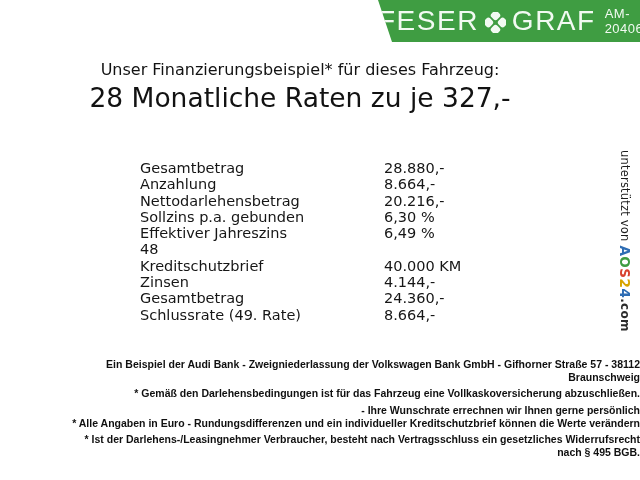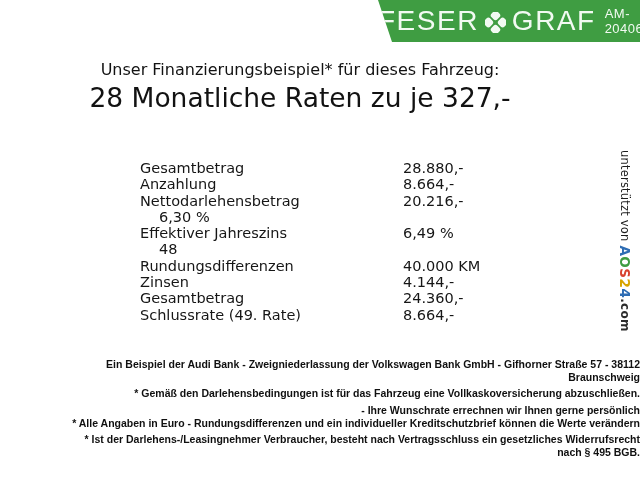--- a/index.html
+++ b/index.html
@@ -28,21 +28,21 @@
 
   
   .title-block{position:absolute;top:57px;left:0;width:600px;text-align:center;color:#121212;}
   .title-line1{font-size:16px;line-height:25px;}
   .title-line2{font-size:26.5px;line-height:32px;}
 
   
   .fin-table{position:absolute;top:160px;left:140px;width:360px;color:#161616;}
   .fin-row{display:flex;font-size:14.5px;line-height:16.3px;}
   .fin-label{width:244px;flex:none;}
-  .fin-value{flex:1;margin-left:19px;}
+  .fin-value{flex:1;}
 
   
   .side-credit{
     position:absolute;top:150px;right:7px;height:220px;
     writing-mode:vertical-rl;text-orientation:mixed;
     font-size:11.5px;color:#1c1c1c;letter-spacing:.2px;white-space:nowrap;
   }
   .side-logo{font-weight:bold;font-size:13.5px;letter-spacing:.5px;}
   .side-suffix{font-weight:bold;font-size:12px;color:#2b2b2b;}
 
@@ -88,31 +88,32 @@
       </div>
       <div class="fin-row">
         <div class="fin-label">Anzahlung</div>
         <div class="fin-value">8.664,-</div>
       </div>
       <div class="fin-row">
         <div class="fin-label">Nettodarlehensbetrag</div>
         <div class="fin-value">20.216,-</div>
       </div>
       <div class="fin-row">
+        <div class="fin-label">Sollzins p.a. gebunden</div>
         <div class="fin-value">6,30 %</div>
       </div>
       <div class="fin-row">
         <div class="fin-label">Effektiver Jahreszins</div>
         <div class="fin-value">6,49 %</div>
       </div>
       <div class="fin-row">
         <div class="fin-value">48</div>
       </div>
       <div class="fin-row">
-        <div class="fin-label">Rundungsdifferenzen</div>
+        <div class="fin-label">Kreditschutzbrief</div>
         <div class="fin-value">40.000 KM</div>
       </div>
       <div class="fin-row">
         <div class="fin-label">Zinsen</div>
         <div class="fin-value">4.144,-</div>
       </div>
       <div class="fin-row">
         <div class="fin-label">Gesamtbetrag</div>
         <div class="fin-value">24.360,-</div>
       </div>

